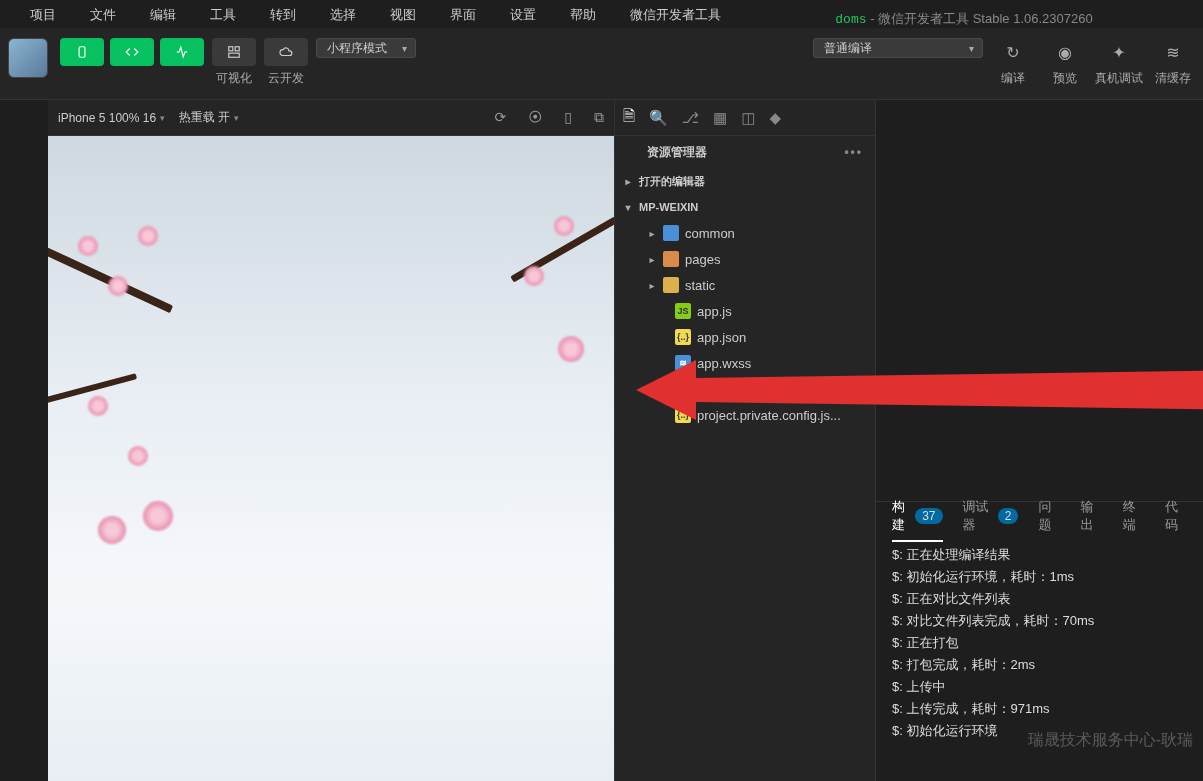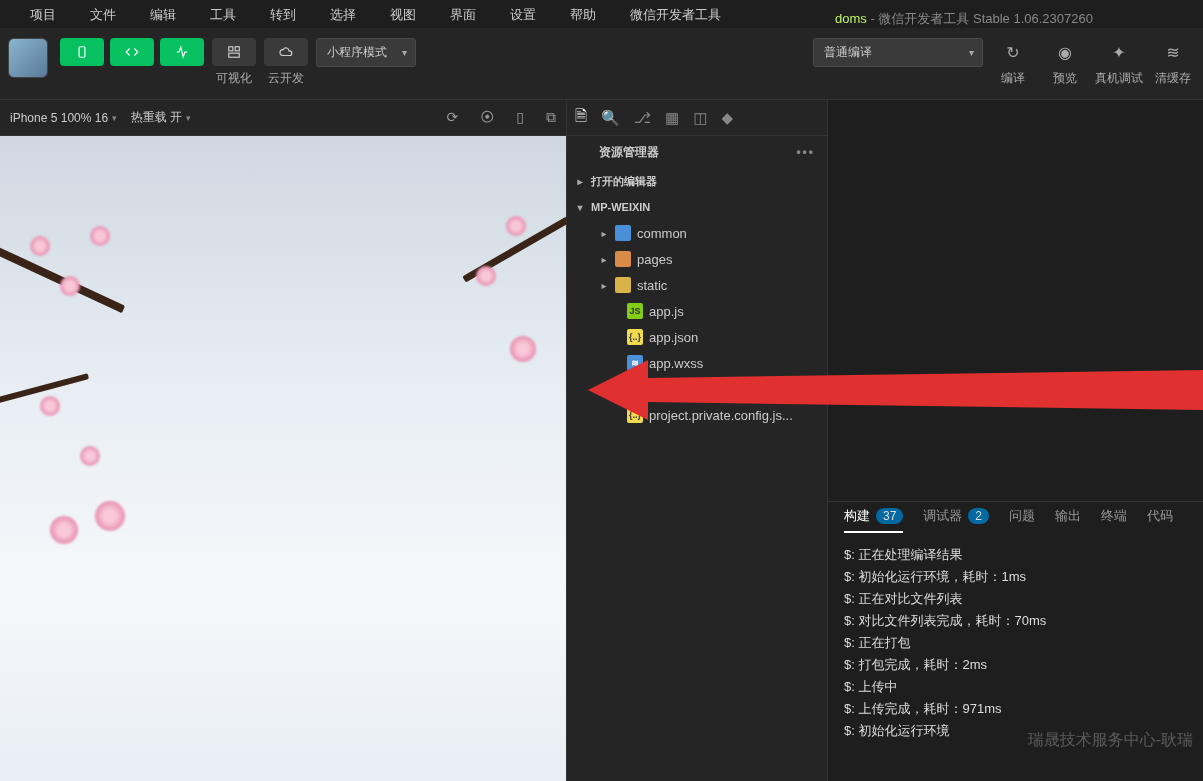--- a/index.html
+++ b/index.html
@@ -1,38 +1,38 @@
 <!DOCTYPE html>
 <html><head>
 <meta charset="utf-8">
 <style>
 * { margin: 0; padding: 0; box-sizing: border-box; font-family: "Microsoft YaHei", -apple-system, sans-serif; }
 body { background: #1e1e1e; color: #ccc; width: 1203px; height: 781px; overflow: hidden; font-size: 13px; }
 
 .menubar { height: 28px; background: #1e1e1e; display: flex; align-items: flex-end; padding: 0 20px; gap: 14px; }
 .menubar-item { padding: 4px 10px; color: #ccc; cursor: pointer; font-size: 13px; }
 .title-area { flex: 1; text-align: center; color: #888; font-size: 13px; }
-.title-project { color: #bef264; }
+.title-project { color: #22c55e; font-family: Liberation Mono, monospace; }
 
 .toolbar { height: 72px; background: #252525; display: flex; align-items: flex-start; padding: 10px 8px 0 8px; gap: 8px; border-bottom: 1px solid #333; }
 .avatar { width: 40px; height: 40px; border-radius: 6px; background: linear-gradient(135deg,#8ab5d1,#5a7a9a); border:1px solid #444; margin-right:4px;}
 .tb-group { display: flex; flex-direction: column; align-items: center; gap: 4px; }
 .tb-row { display: flex; gap: 6px; }
 .tb-btn { width: 44px; height: 28px; background: #07c160; border-radius: 4px; display: flex; align-items: center; justify-content: center; color: #fff; cursor: pointer; }
 .tb-btn.gray { background: #3a3a3a; }
 .tb-label { font-size: 12px; color: #aaa; }
 .tb-labels3 { display: flex; gap: 6px; margin-top: 32px; }
 .tb-labels3 span { width: 44px; text-align: center; font-size: 12px; color: #aaa; }
-.mode-select { height: 29px; background: #3a3a3a; border: 1px solid #4a4a4a; color: #ccc; padding: 0 28px 0 10px; border-radius: 3px; font-size: 12px; display:flex; align-items:center; position:relative; cursor:pointer; }
+.mode-select { height: 20px; background: #3a3a3a; border: 1px solid #4a4a4a; color: #ccc; padding: 0 28px 0 10px; border-radius: 3px; font-size: 12px; display:flex; align-items:center; position:relative; cursor:pointer; }
 .mode-select::after { content:"▾"; position:absolute; right:8px; color:#aaa; font-size:10px; }
 .tb-spacer { flex: 1; }
 .tb-icon-col { display:flex; flex-direction:column; align-items:center; gap:4px; }
 .tb-icon { width:44px; height:28px; display:flex; align-items:center; justify-content:center; color:#aaa; cursor:pointer; font-size:16px; }
 
-.workspace { display: flex; height: calc(100% - 100px); }
+.workspace { display: flex; height: calc(100% - 100px); padding-left: 48px; }
 .left-pane { width: 566px; background: #1e1e1e; display:flex; flex-direction:column; }
 .sim-bar { height: 36px; background: #252525; border-bottom:1px solid #333; display:flex; align-items:center; padding: 0 10px; gap: 14px; }
 .sim-device { color:#ccc; font-size:12px; display:flex; align-items:center; gap:4px; cursor:pointer; }
 .sim-device::after { content:"▾"; font-size:9px; color:#888; }
 .sim-icons { margin-left:auto; display:flex; gap:22px; }
 .sim-icon { color:#999; cursor:pointer; font-size:14px; }
 .sim-canvas { flex:1; background: linear-gradient(180deg,#cfd8e0 0%,#e8eef4 40%,#f5f8fb 70%,#e8eef4 100%); position:relative; overflow:hidden; }
 .branch { position:absolute; background:#3a2418; border-radius:2px; }
 .flower { position:absolute; width:20px; height:20px; background: radial-gradient(circle,#f8c8d8 30%,#e890b0 70%); border-radius:50%; filter:blur(1px); }
 

